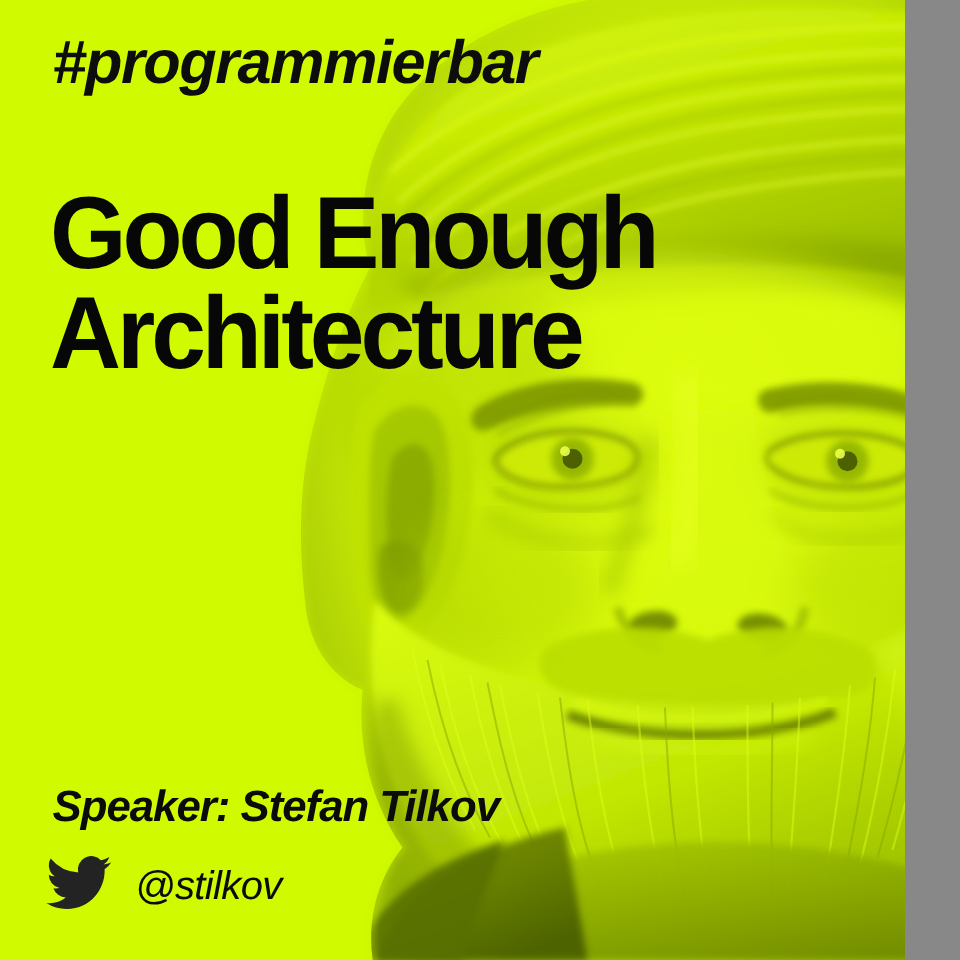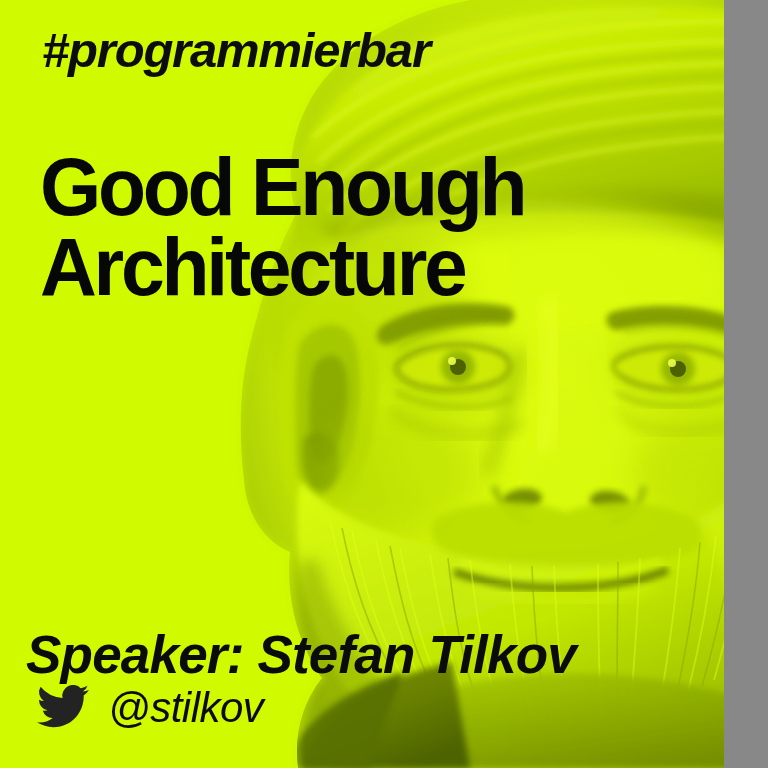--- a/index.html
+++ b/index.html
@@ -66,23 +66,23 @@
     margin-top: 29px;
   }
   .title .line {
     display: block;
     transform: scaleX(0.96);
     transform-origin: left center;
   }
 
   .speaker {
     position: absolute;
-    left: 26px;
+    left: 42px;
     top: 628px;
-    font-size: 53px;
+    font-size: 35px;
     line-height: 1;
     font-weight: 700;
     font-style: italic;
     letter-spacing: -0.8px;
     color: #0b0b0b;
     white-space: nowrap;
   }
 
   .handle-row {
     position: absolute;
@@ -92,21 +92,21 @@
     align-items: center;
     gap: 14px;
   }
   .twitter-icon {
     width: 62px;
     height: 52px;
     display: block;
     flex: none;
   }
   .handle {
-    font-size: 42px;
+    font-size: 32px;
     line-height: 1;
     font-weight: 400;
     font-style: italic;
     letter-spacing: -0.5px;
     color: #0b0b0b;
     white-space: nowrap;
     margin-top: 4px;
   }
 </style>
 </head>

